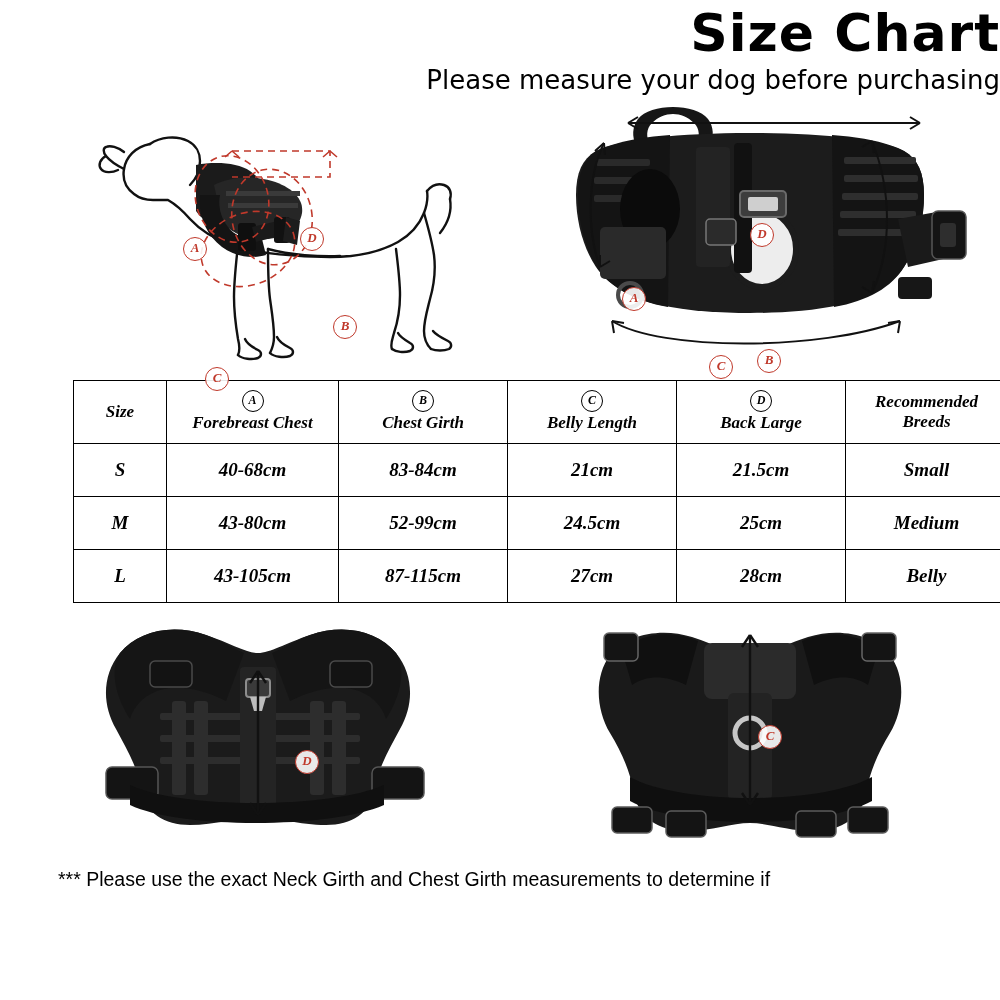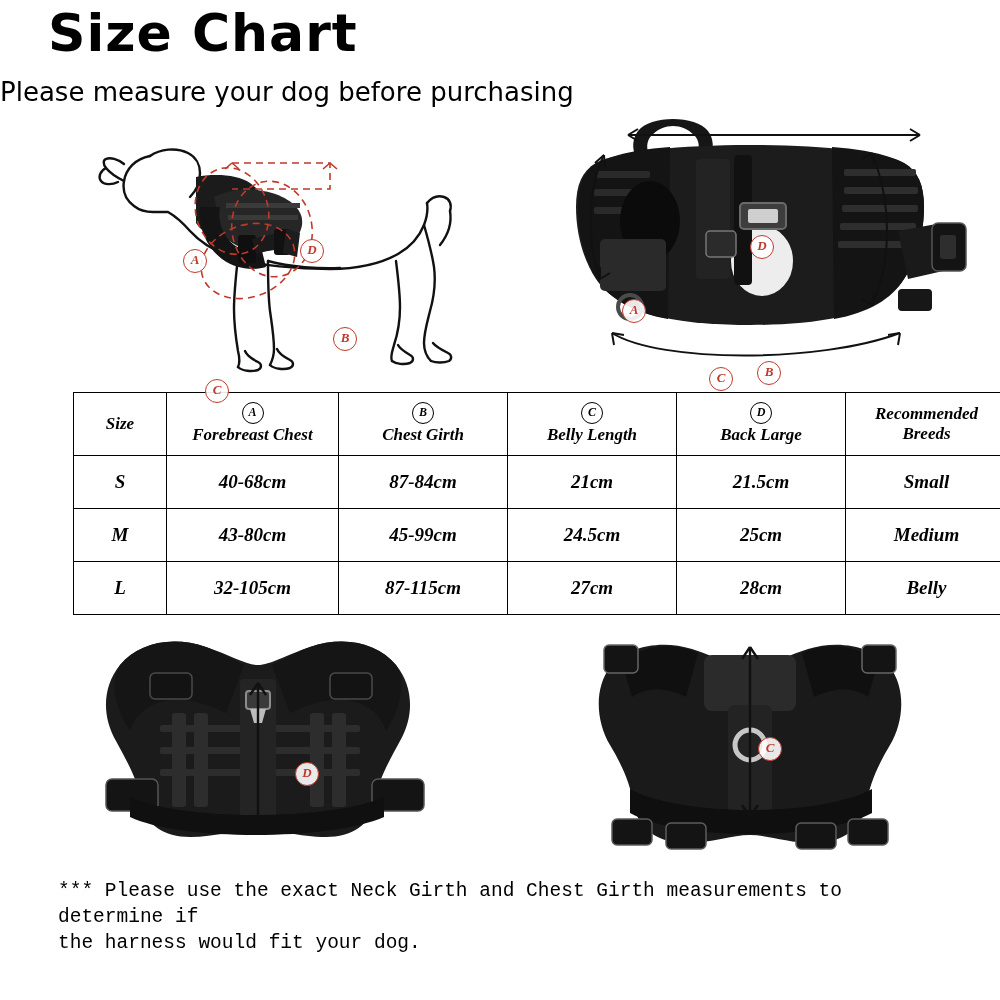--- a/index.html
+++ b/index.html
@@ -11,33 +11,33 @@
     width: 1000px;
     height: 1000px;
     font-family: "Liberation Sans", sans-serif;
     color: #000;
     position: relative;
     overflow: hidden;
   }
 
   
   .title {
-    text-align: left;
+    text-align: right;
     font-family: "DejaVu Sans", sans-serif;
     font-weight: bold;
     font-size: 52px;
     letter-spacing: 1px;
-    margin: 6px 0 16px 0;
+    margin: 6px 0 4px 0;
     line-height: 1.05;
     
     text-shadow: 1px 0 0 rgba(255,255,255,0.0);
     padding-left: 48px;
   }
   .subtitle {
-    text-align: left;
+    text-align: right;
     font-size: 26px;
     font-family: "DejaVu Sans", sans-serif;
     margin-top: 4px;
     margin-bottom: 4px;
   }
 
   
   .illus-row {
     display: flex;
     width: 1000px;
@@ -128,21 +128,21 @@
   }
   .bot-left, .bot-right {
     position: relative;
     flex: 1 1 50%;
     height: 100%;
   }
 
   .footnote {
     margin: 2px 50px 0 58px;
     font-size: 19.5px;
-    font-family: Liberation Mono, monospace;
+    font-family: Liberation Sans, sans-serif;
     line-height: 1.35;
   }
 
   svg { display: block; }
 </style>
 </head>
 <body>
 
 <div class="title">Size Chart</div>
 <div class="subtitle">Please measure your dog before purchasing</div>
@@ -350,36 +350,36 @@
           <div class="hdr-inner">
             <span>Recommended Breeds</span>
           </div>
         </td>
       </tr>
     </thead>
     <tbody>
       <tr>
         <td>S</td>
         <td>40-68cm</td>
-        <td>87-84cm</td>
+        <td>83-84cm</td>
         <td>21cm</td>
         <td>21.5cm</td>
         <td>Small</td>
       </tr>
       <tr>
         <td>M</td>
         <td>43-80cm</td>
-        <td>45-99cm</td>
+        <td>52-99cm</td>
         <td>24.5cm</td>
         <td>25cm</td>
         <td>Medium</td>
       </tr>
       <tr>
         <td>L</td>
-        <td>32-105cm</td>
+        <td>43-105cm</td>
         <td>87-115cm</td>
         <td>27cm</td>
         <td>28cm</td>
         <td>Belly</td>
       </tr>
     </tbody>
   </table>
 </div>
 
 <div class="bottom-row">
@@ -465,14 +465,13 @@
         <path d="M250,26 l-8,12 M250,26 l8,12"></path>
         <path d="M250,196 l-8,-12 M250,196 l8,-12"></path>
       </g>
     </svg>
     <span class="cal" style="left:258px;top:116px;">C</span>
   </div>
 </div>
 
 <div class="footnote">
   <div>***  Please use the exact Neck Girth and Chest Girth measurements to determine if</div>
-  <div>the harness would fit your dog.</div>
 </div>
 
 </body></html>

